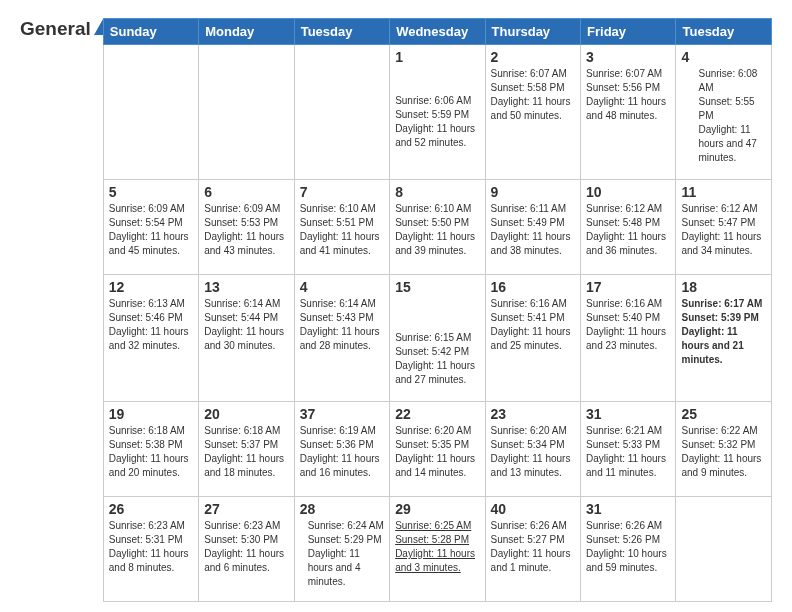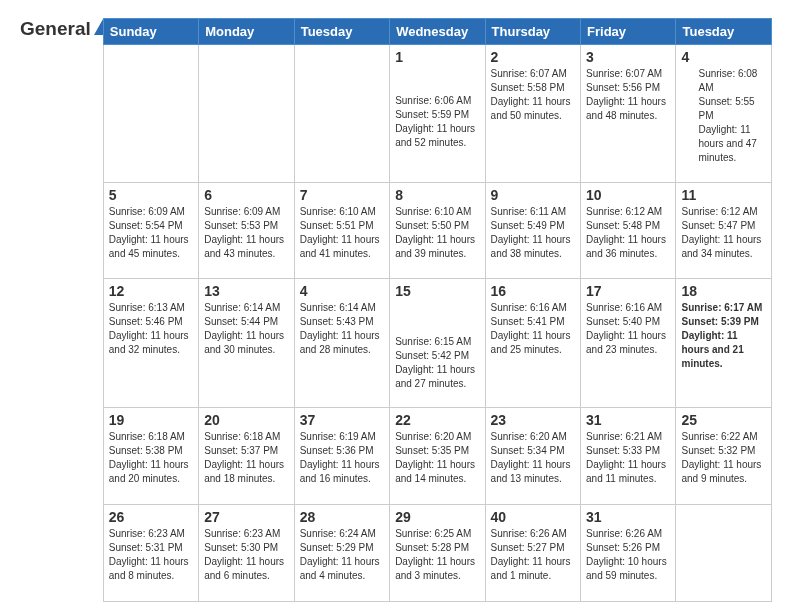--- a/index.html
+++ b/index.html
@@ -281,27 +281,27 @@
 Daylight: 11 hours and 8 minutes.</div>
           </td>
           <td>
             <div class="day-number">27</div>
             <div class="day-info" style="white-space: pre-line;">Sunrise: 6:23 AM
 Sunset: 5:30 PM
 Daylight: 11 hours and 6 minutes.</div>
           </td>
           <td>
             <div class="day-number">28</div>
-            <div class="day-info" style="white-space: pre-line;">Sunrise: 6:24 AM
+            <div class="day-info" style="white-space: pre-line; margin-left: 8px;">Sunrise: 6:24 AM
 Sunset: 5:29 PM
 Daylight: 11 hours and 4 minutes.</div>
           </td>
           <td>
             <div class="day-number">29</div>
-            <div class="day-info" style="white-space: pre-line;">Sunrise: 6:25 AM
+            <div class="day-info" style="white-space: pre-line; text-decoration: underline;">Sunrise: 6:25 AM
 Sunset: 5:28 PM
 Daylight: 11 hours and 3 minutes.</div>
           </td>
           <td>
             <div class="day-number">40</div>
             <div class="day-info" style="white-space: pre-line;">Sunrise: 6:26 AM
 Sunset: 5:27 PM
 Daylight: 11 hours and 1 minute.</div>
           </td>
           <td>

